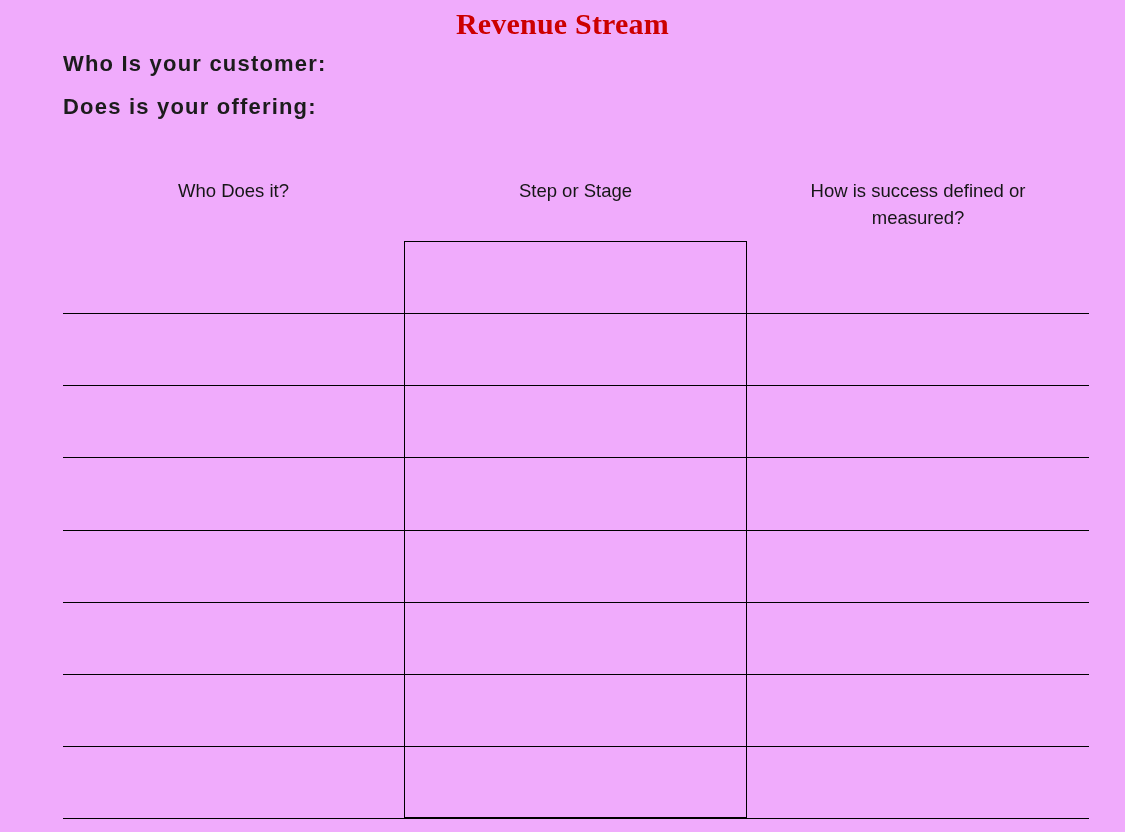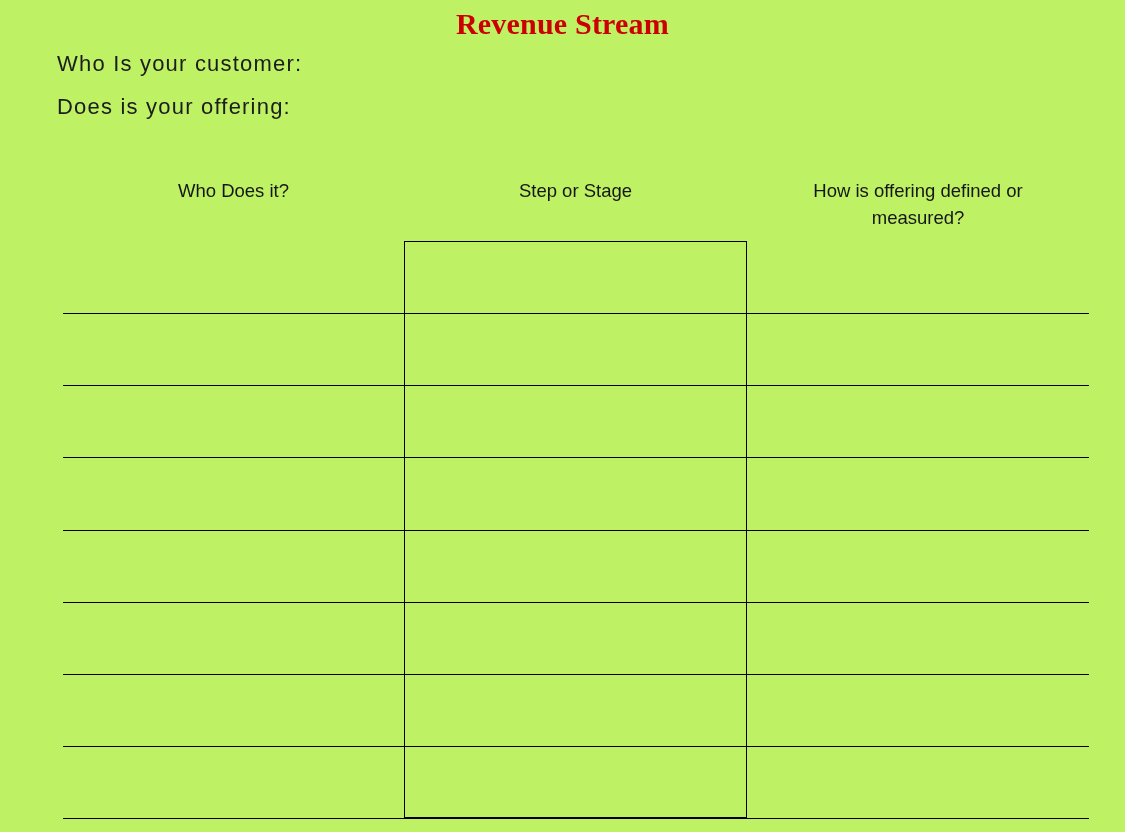--- a/index.html
+++ b/index.html
@@ -4,43 +4,44 @@
 <style>
   html, body {
     margin: 0;
     padding: 0;
     background: #ffffff;
   }
   .page {
     position: relative;
     width: 1125px;
     height: 832px;
-    background: #bef264;
+    background: #f0abfc;
     overflow: hidden;
     font-family: "Liberation Sans", sans-serif;
   }
   .title {
     position: absolute;
     top: 7px;
     left: 0;
     width: 1125px;
     text-align: center;
     font-family: "Liberation Serif", serif;
     font-size: 30px;
     font-weight: 600;
     color: #cc0000;
     letter-spacing: 0.2px;
   }
   .prompt {
     position: absolute;
-    left: 57px;
+    left: 63px;
     font-size: 22px;
     color: #1c1c1c;
     letter-spacing: 1.2px;
     white-space: nowrap;
+    font-weight: bold;
   }
   .prompt-customer { top: 51px; }
   .prompt-offering { top: 94px; }
 
   .col-header {
     position: absolute;
     top: 177px;
     text-align: center;
     font-size: 18.5px;
     line-height: 27px;
@@ -87,21 +88,21 @@
 
   <div class="prompt prompt-customer">Who Is your customer:</div>
 
   <div class="prompt prompt-offering">Does is your offering:</div>
 
   <div class="col-header col-header-1">Who Does it?</div>
 
   <div class="col-header col-header-2">Step or Stage</div>
 
   <div class="col-header col-header-3">
-    <span class="wrap-limit">How is offering defined or measured?</span>
+    <span class="wrap-limit">How is success defined or measured?</span>
   </div>
 
   <div class="worksheet-table">
     <div class="middle-box"></div>
 
   <div class="row-line" style="top: 72px;"></div>
       <div class="row-line" style="top: 144px;"></div>
       <div class="row-line" style="top: 216px;"></div>
       <div class="row-line" style="top: 289px;"></div>
       <div class="row-line" style="top: 361px;"></div>

